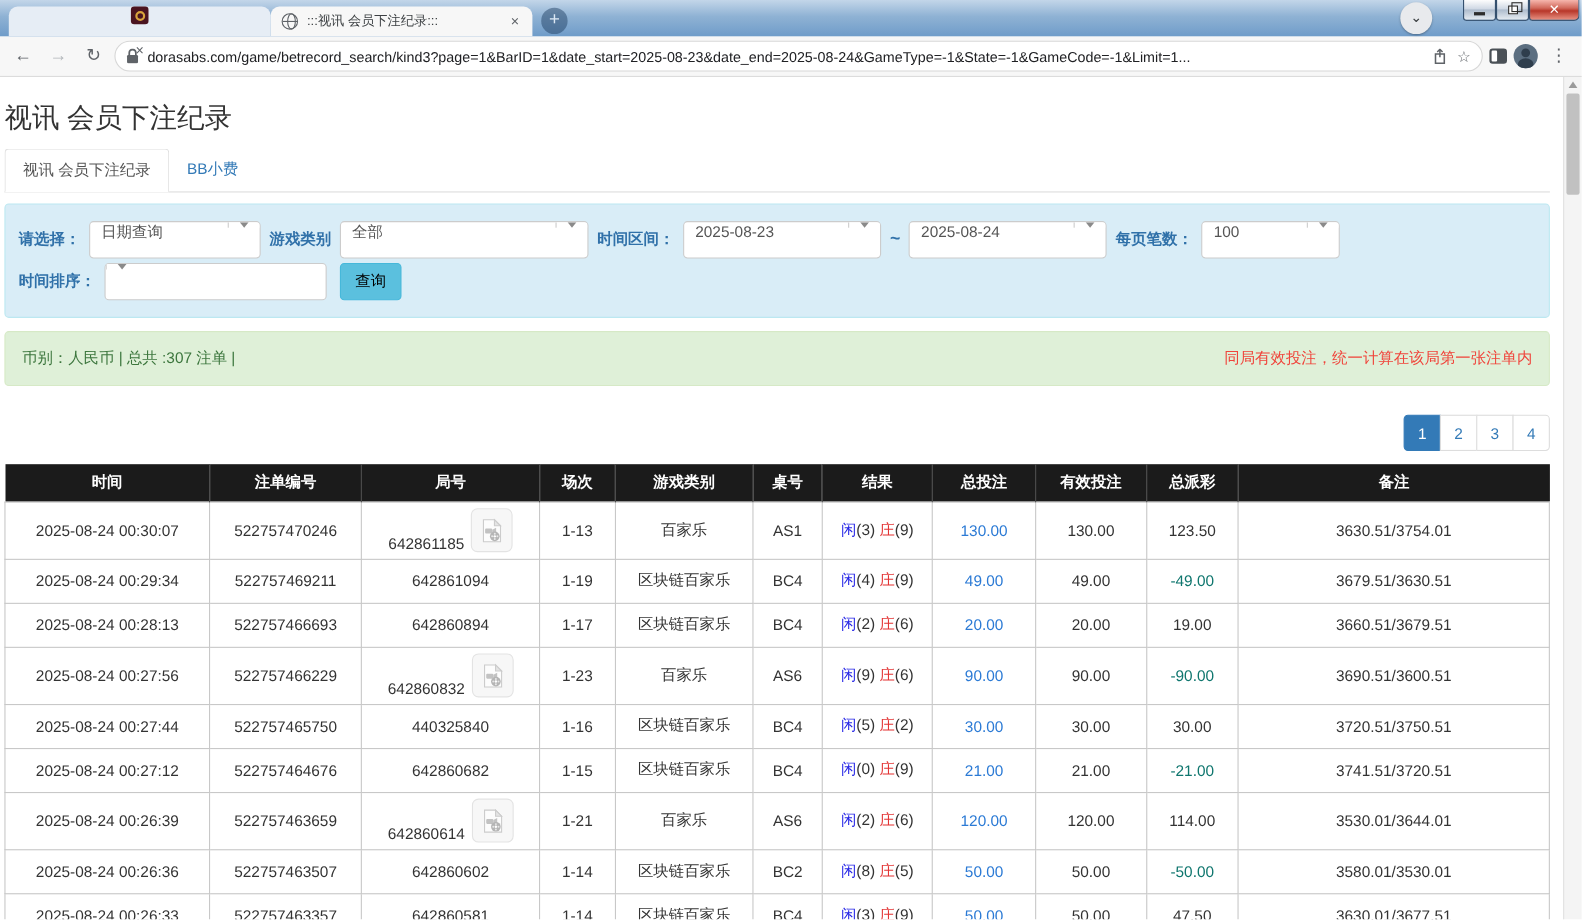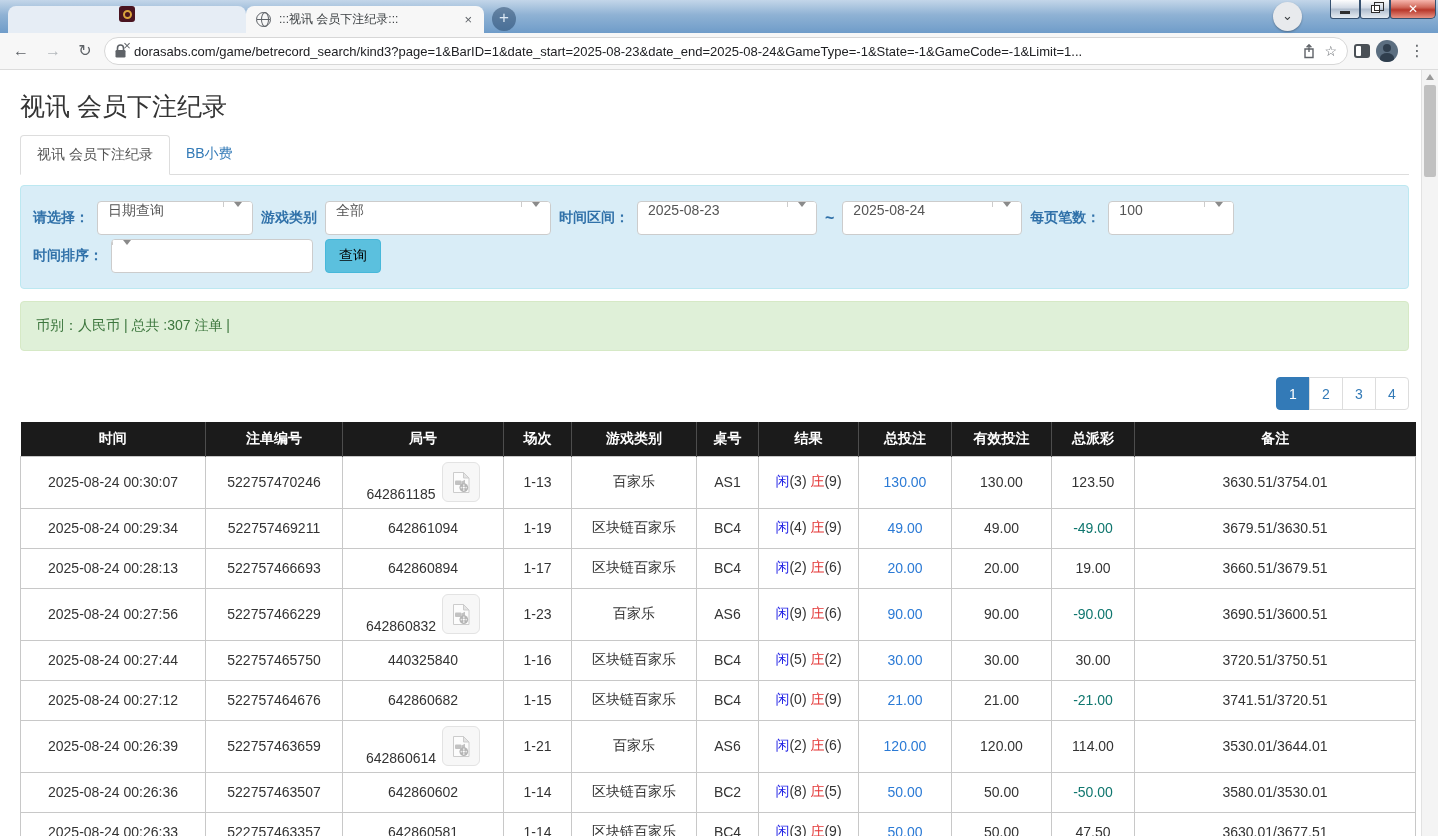--- a/index.html
+++ b/index.html
@@ -57,21 +57,21 @@
     background:#fff; border-radius:1px; }
   .avatar-ic { width:22px; height:22px; border-radius:50%; background:#5b6e80; position:relative; overflow:hidden; }
   .avatar-ic:before { content:""; position:absolute; left:50%; top:4px; width:8px; height:8px;
     margin-left:-4px; border-radius:50%; background:#2f3e4d; }
   .avatar-ic:after { content:""; position:absolute; left:50%; top:13px; width:14px; height:10px;
     margin-left:-7px; border-radius:50% 50% 0 0; background:#2f3e4d; }
 
   
   .viewport { position:relative; height:766px; background:#fff; }
   .pagewrap { position:absolute; left:0; right:17px; top:0; bottom:0; overflow:hidden;
-    padding:0 12px 0 20px; }
+    padding:0 12px 0 4px; }
   h1.page-title { margin:20px 0 10px; font-size:25px; font-weight:500; color:#333; }
 
   .nav-tabs { display:flex; border-bottom:1px solid #ddd; margin-top:12px; }
   .nav-tab { padding:10px 16px; font-size:14px; margin-bottom:-1px; }
   .nav-tab.active { border:1px solid #ddd; border-bottom-color:#fff; border-radius:4px 4px 0 0;
     background:#fff; color:#555; }
   .nav-tab.link { color:#337ab7; }
 
   .filter-panel { margin-top:10px; background:#d9edf7; border:1px solid #bce8f1;
     border-radius:4px; padding:11px 12px; }
@@ -231,20 +231,21 @@
           <span class="arrow-seg">
               <i class="caret"></i>
             </span>
         </span>
         <button class="btn-query">查询</button>
       </div>
     </div>
 
     <div class="summary-bar">
       <span class="summary-left">币别：人民币 | 总共 :307 注单 |</span>
+      <span class="summary-right">同局有效投注，统一计算在该局第一张注单内</span>
     </div>
 
     <div class="pagination">
         <div class="page-btn active">1</div>
         <div class="page-btn">2</div>
         <div class="page-btn">3</div>
         <div class="page-btn">4</div>
       </div>
 
     <table class="bets">

